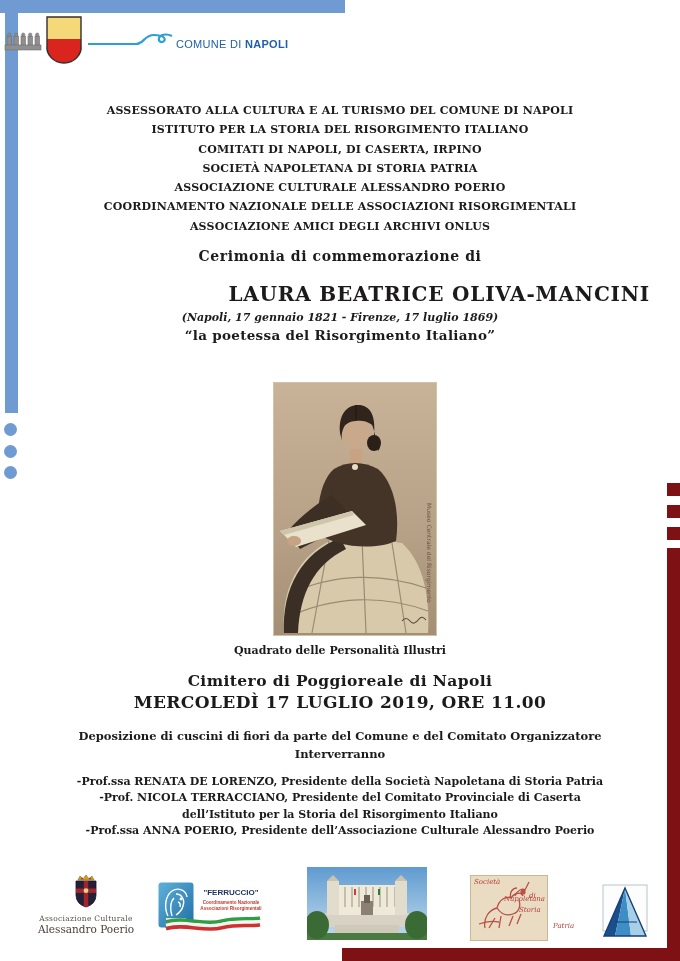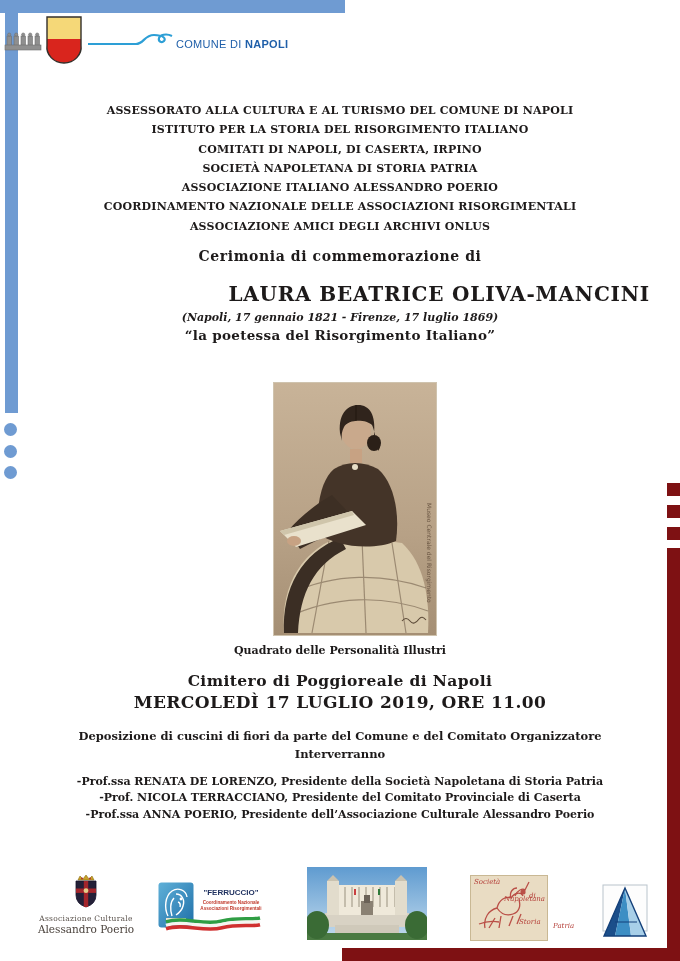--- a/index.html
+++ b/index.html
@@ -61,21 +61,21 @@
   .fer-flag   { position:absolute; left:12px; top:32px; }
 
   .logo-vittoriano { position:absolute; left:307px; top:867px; width:120px; height:73px; }
 
   .logo-storia { position:absolute; left:470px; top:875px; width:78px; height:66px;
                  background:#e9dcc3; border:1px solid #c9b894; box-sizing:border-box;padding-left:17px; }
   .storia-word { position:absolute; font-style:italic; font-size:7px; color:#b5403a; white-space:nowrap; }
   .sw1 { left:3px;  top:2px; }
   .sw2 { left:33px; top:19px; }
   .sw3 { left:58px; top:16px; }
-  .sw4 { left:48px; top:30px;margin-top:12px; }
+  .sw4 { left:48px; top:30px; }
   .sw5 { left:50px; top:46px;margin-left:32px; }
 
   .logo-a { position:absolute; left:602px; top:884px; width:46px; height:54px; }
 </style>
 </head>
 <body>
 
 <div class="poster">
 
   <div class="top-bar"></div>
@@ -123,21 +123,21 @@
     <div class="comune-name">
       <span>COMUNE DI </span><b>NAPOLI</b>
     </div>
   </div>
 
   <div class="orgs">
     <div class="org-line">ASSESSORATO ALLA CULTURA E AL TURISMO DEL COMUNE DI NAPOLI</div>
     <div class="org-line">ISTITUTO PER LA STORIA DEL RISORGIMENTO ITALIANO</div>
     <div class="org-line">COMITATI DI NAPOLI, DI CASERTA, IRPINO</div>
     <div class="org-line">SOCIETÀ NAPOLETANA DI STORIA PATRIA</div>
-    <div class="org-line">ASSOCIAZIONE ITALIANO ALESSANDRO POERIO</div>
+    <div class="org-line">ASSOCIAZIONE CULTURALE ALESSANDRO POERIO</div>
     <div class="org-line">COORDINAMENTO NAZIONALE DELLE ASSOCIAZIONI RISORGIMENTALI</div>
     <div class="org-line">ASSOCIAZIONE AMICI DEGLI ARCHIVI ONLUS</div>
   </div>
 
   <div class="ctext intro">Cerimonia di commemorazione di</div>
   <div class="ctext honoree">LAURA BEATRICE OLIVA-MANCINI</div>
   <div class="ctext life-dates">(Napoli, 17 gennaio 1821 - Firenze, 17 luglio 1869)</div>
   <div class="ctext epithet">“la poetessa del Risorgimento Italiano”</div>
 
   <div class="portrait">
@@ -185,20 +185,21 @@
 
   <div class="ctext caption">Quadrato delle Personalità Illustri</div>
   <div class="ctext venue">Cimitero di Poggioreale di Napoli</div>
   <div class="ctext datetime">MERCOLEDÌ 17 LUGLIO 2019, ORE 11.00</div>
   <div class="ctext deposition">Deposizione di cuscini di fiori da parte del Comune e del Comitato Organizzatore</div>
   <div class="ctext will-attend">Interverranno</div>
 
   <div class="speakers">
     <div class="speaker-line">-Prof.ssa RENATA DE LORENZO, Presidente della Società Napoletana di Storia Patria</div>
     <div class="speaker-line">-Prof. NICOLA TERRACCIANO, Presidente del Comitato Provinciale di Caserta</div>
+    <div class="speaker-line">dell’Istituto per la Storia del Risorgimento Italiano</div>
     <div class="speaker-line">-Prof.ssa ANNA POERIO, Presidente dell’Associazione Culturale Alessandro Poerio</div>
   </div>
 
   <div class="logo-poerio">
     <span>
       <svg width="40" height="36" viewBox="0 0 40 36">
         <g>
           <path d="M12,6 L14,2 L17,5 L20,1 L23,5 L26,2 L28,6 Z" fill="#c9a227" stroke="#8a6d1a" stroke-width="0.6"></path>
           <circle cx="16" cy="4.6" r="1" fill="#b03030"></circle>
             <circle cx="24" cy="4.6" r="1" fill="#b03030"></circle>

